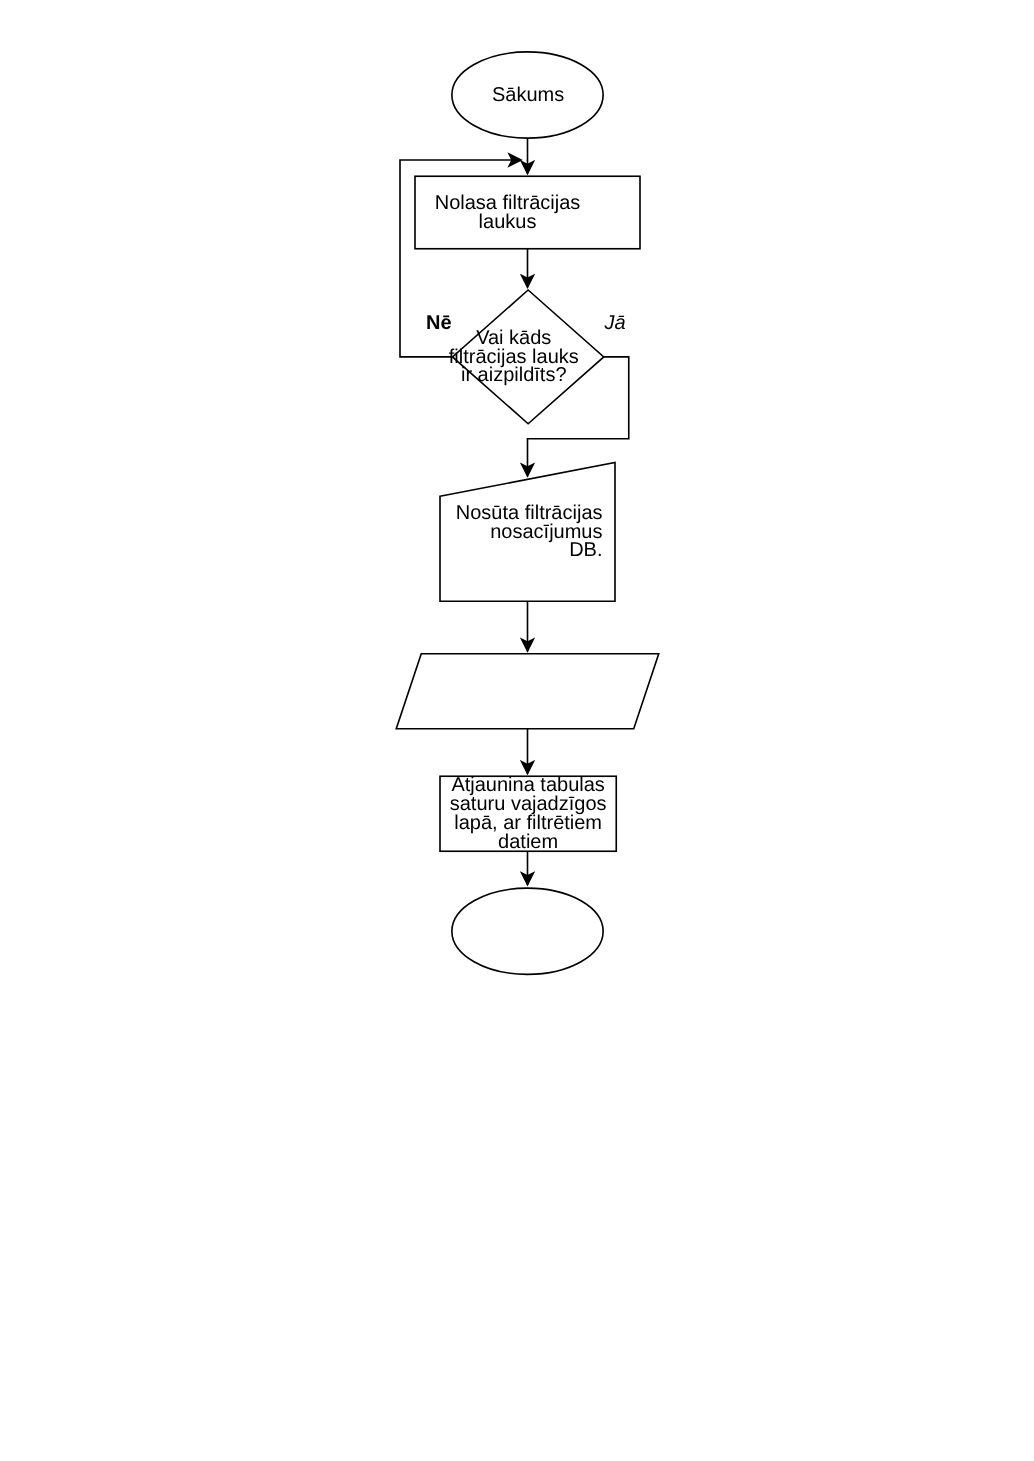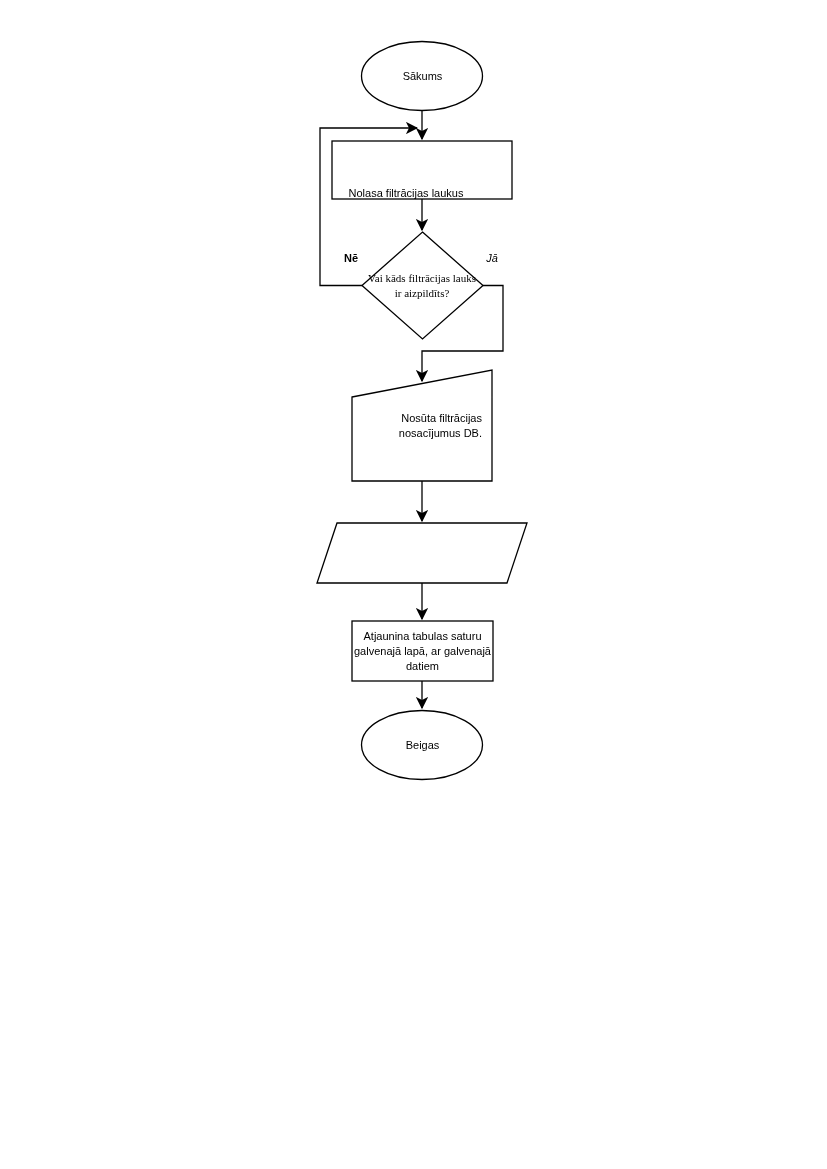--- a/index.html
+++ b/index.html
@@ -34,21 +34,21 @@
   .arrow-fill {
     fill: var(--stroke, #000000);
     stroke: none;
   }
   .label {
     position: absolute;
     display: flex;
     align-items: center;
     justify-content: center;
     text-align: center;
-    font-size: 11px;
+    font-size: 16px;
     line-height: 15px;
     color: var(--text, #000000);
     pointer-events: none;
   }
 </style>
 </head>
 <body>
 
 <div class="page">
 
@@ -71,28 +71,27 @@
     <path class="edge" d="M422,199 L422,230" marker-end="url(#arrowhead)"></path>
     <path class="edge" d="M362,285.5 L320,285.5 L320,128 L417,128" marker-end="url(#arrowhead)"></path>
     <path class="edge" d="M483,285.5 L503,285.5 L503,351 L422,351 L422,381" marker-end="url(#arrowhead)"></path>
     <path class="edge" d="M422,481 L422,521" marker-end="url(#arrowhead)"></path>
     <path class="edge" d="M422,583 L422,619" marker-end="url(#arrowhead)"></path>
     <path class="edge" d="M422,681 L422,708" marker-end="url(#arrowhead)"></path>
   </svg>
 
   <div class="label" style="left:362px; top:41px; width:121px; height:70px;">Sākums</div>
 
-  <div class="label" style="left:332px; top:141px; width:148px; height:58px;margin-top:23px;">Nolasa filtrācijas laukus</div>
+  <div class="label" style="left:332px; top:141px; width:148px; height:58px;">Nolasa filtrācijas laukus</div>
 
-  <div class="label" style="left:367px; top:232px; width:110px; height:107px;font-family:Liberation Serif, serif;">Vai kāds filtrācijas lauks ir aizpildīts?</div>
+  <div class="label" style="left:356px; top:232px; width:110px; height:107px;">Vai kāds filtrācijas lauks ir aizpildīts?</div>
 
   <div class="label" style="left:362px; top:370px; width:120px; height:111px;text-align:right;">Nosūta filtrācijas nosacījumus DB.</div>
 
 
-  <div class="label" style="left:352px; top:621px; width:141px; height:60px;">Atjaunina tabulas saturu galvenajā lapā, ar galvenajā datiem</div>
+  <div class="label" style="left:352px; top:621px; width:141px; height:60px;">Atjaunina tabulas saturu vajadzīgos lapā, ar filtrētiem datiem</div>
 
-  <div class="label" style="left:362px; top:710px; width:121px; height:70px;">Beigas</div>
 
   <div class="label" style="left:336px; top:250px; width:30px; height:16px;font-weight:bold;">Nē</div>
 
   <div class="label" style="left:477px; top:250px; width:30px; height:16px;font-style:italic;">Jā</div>
 
 </div>
 
 </body></html>

